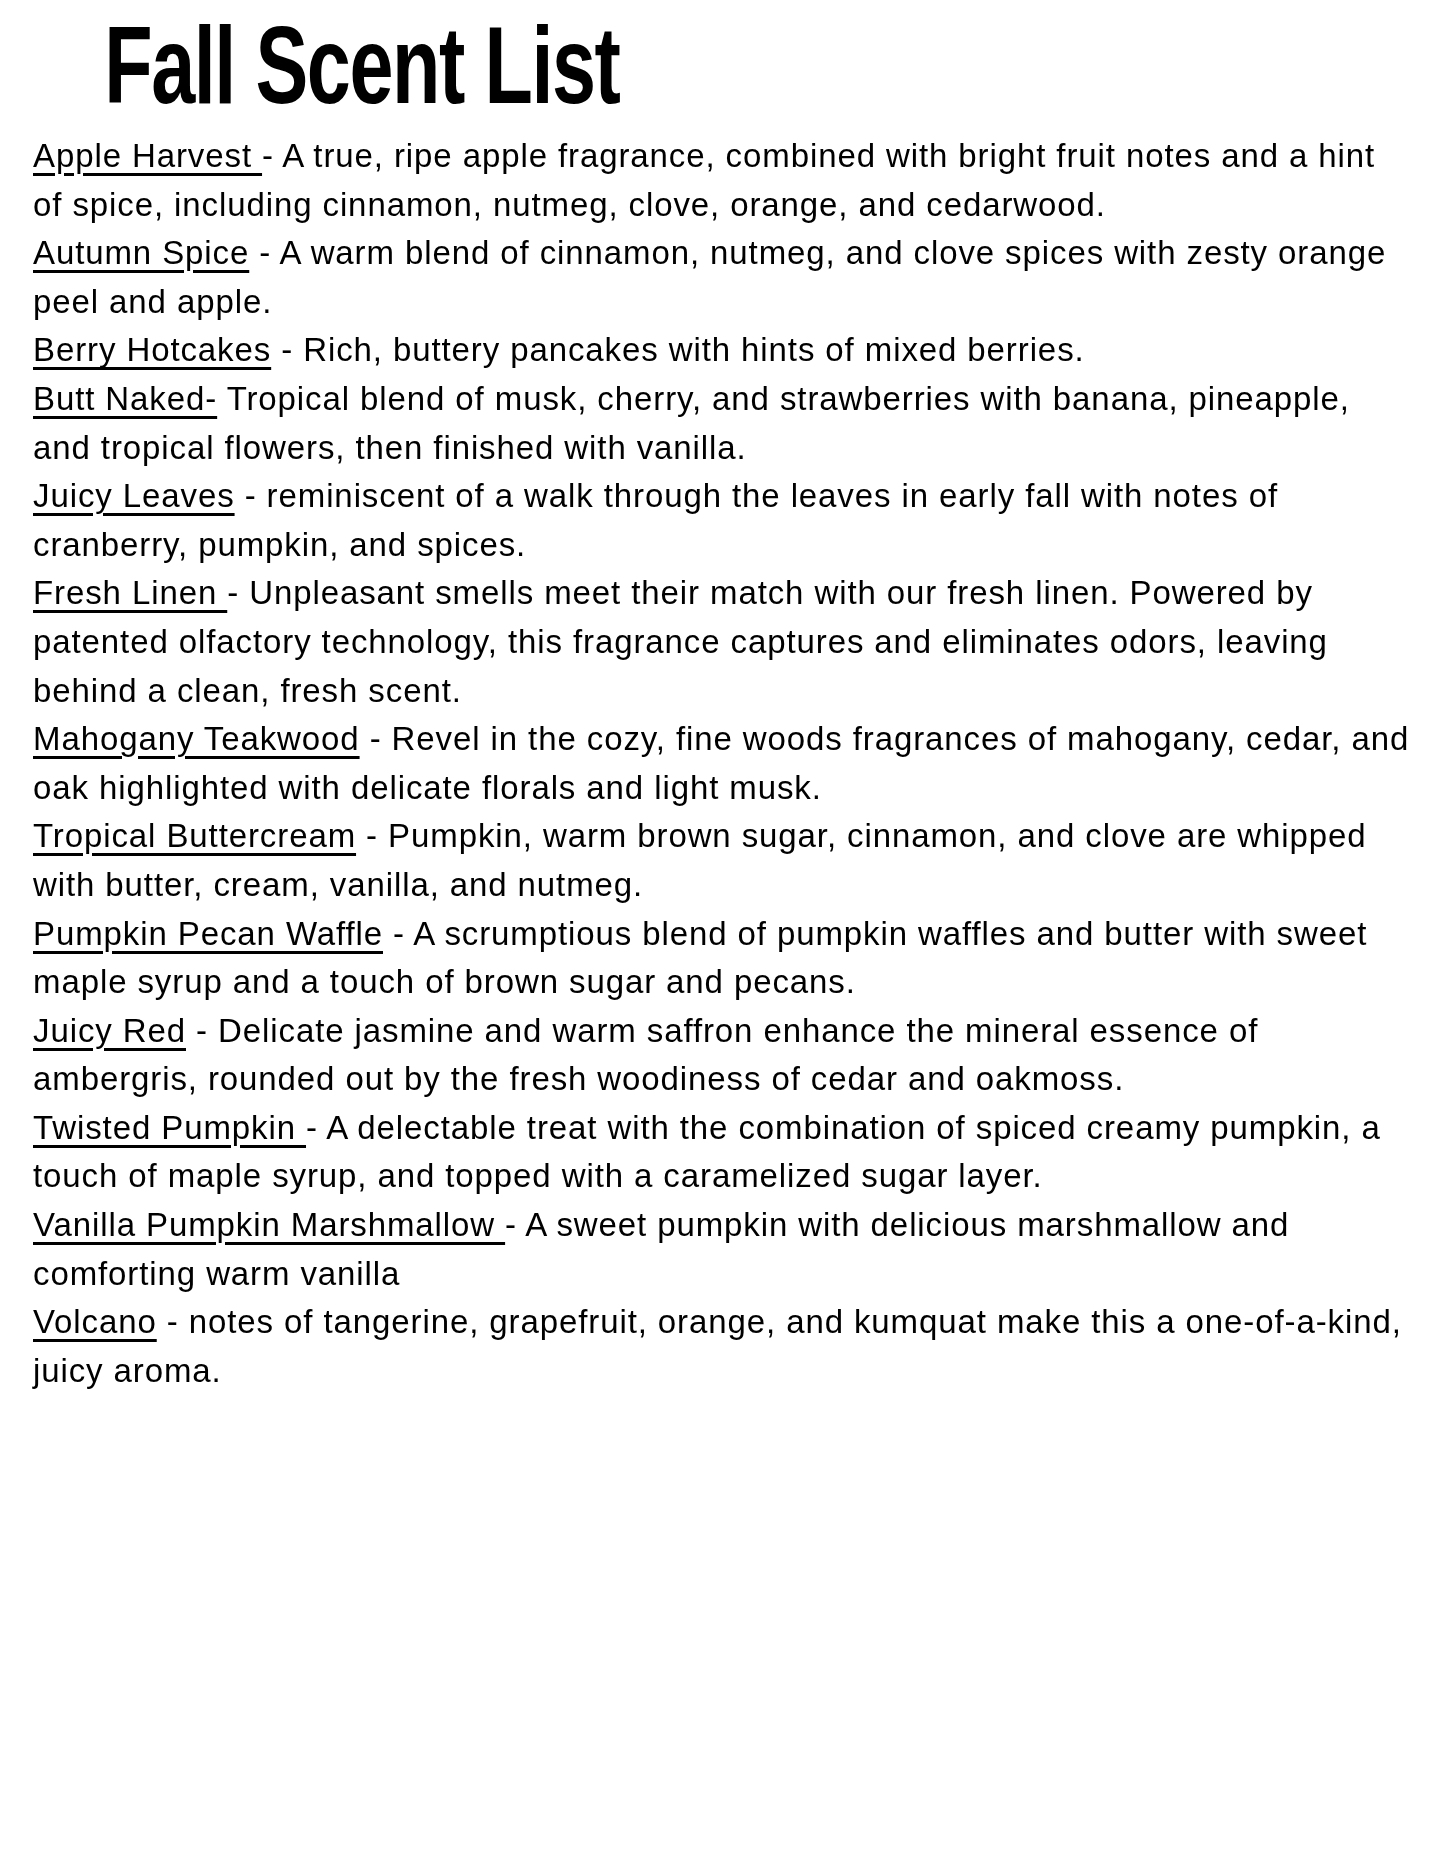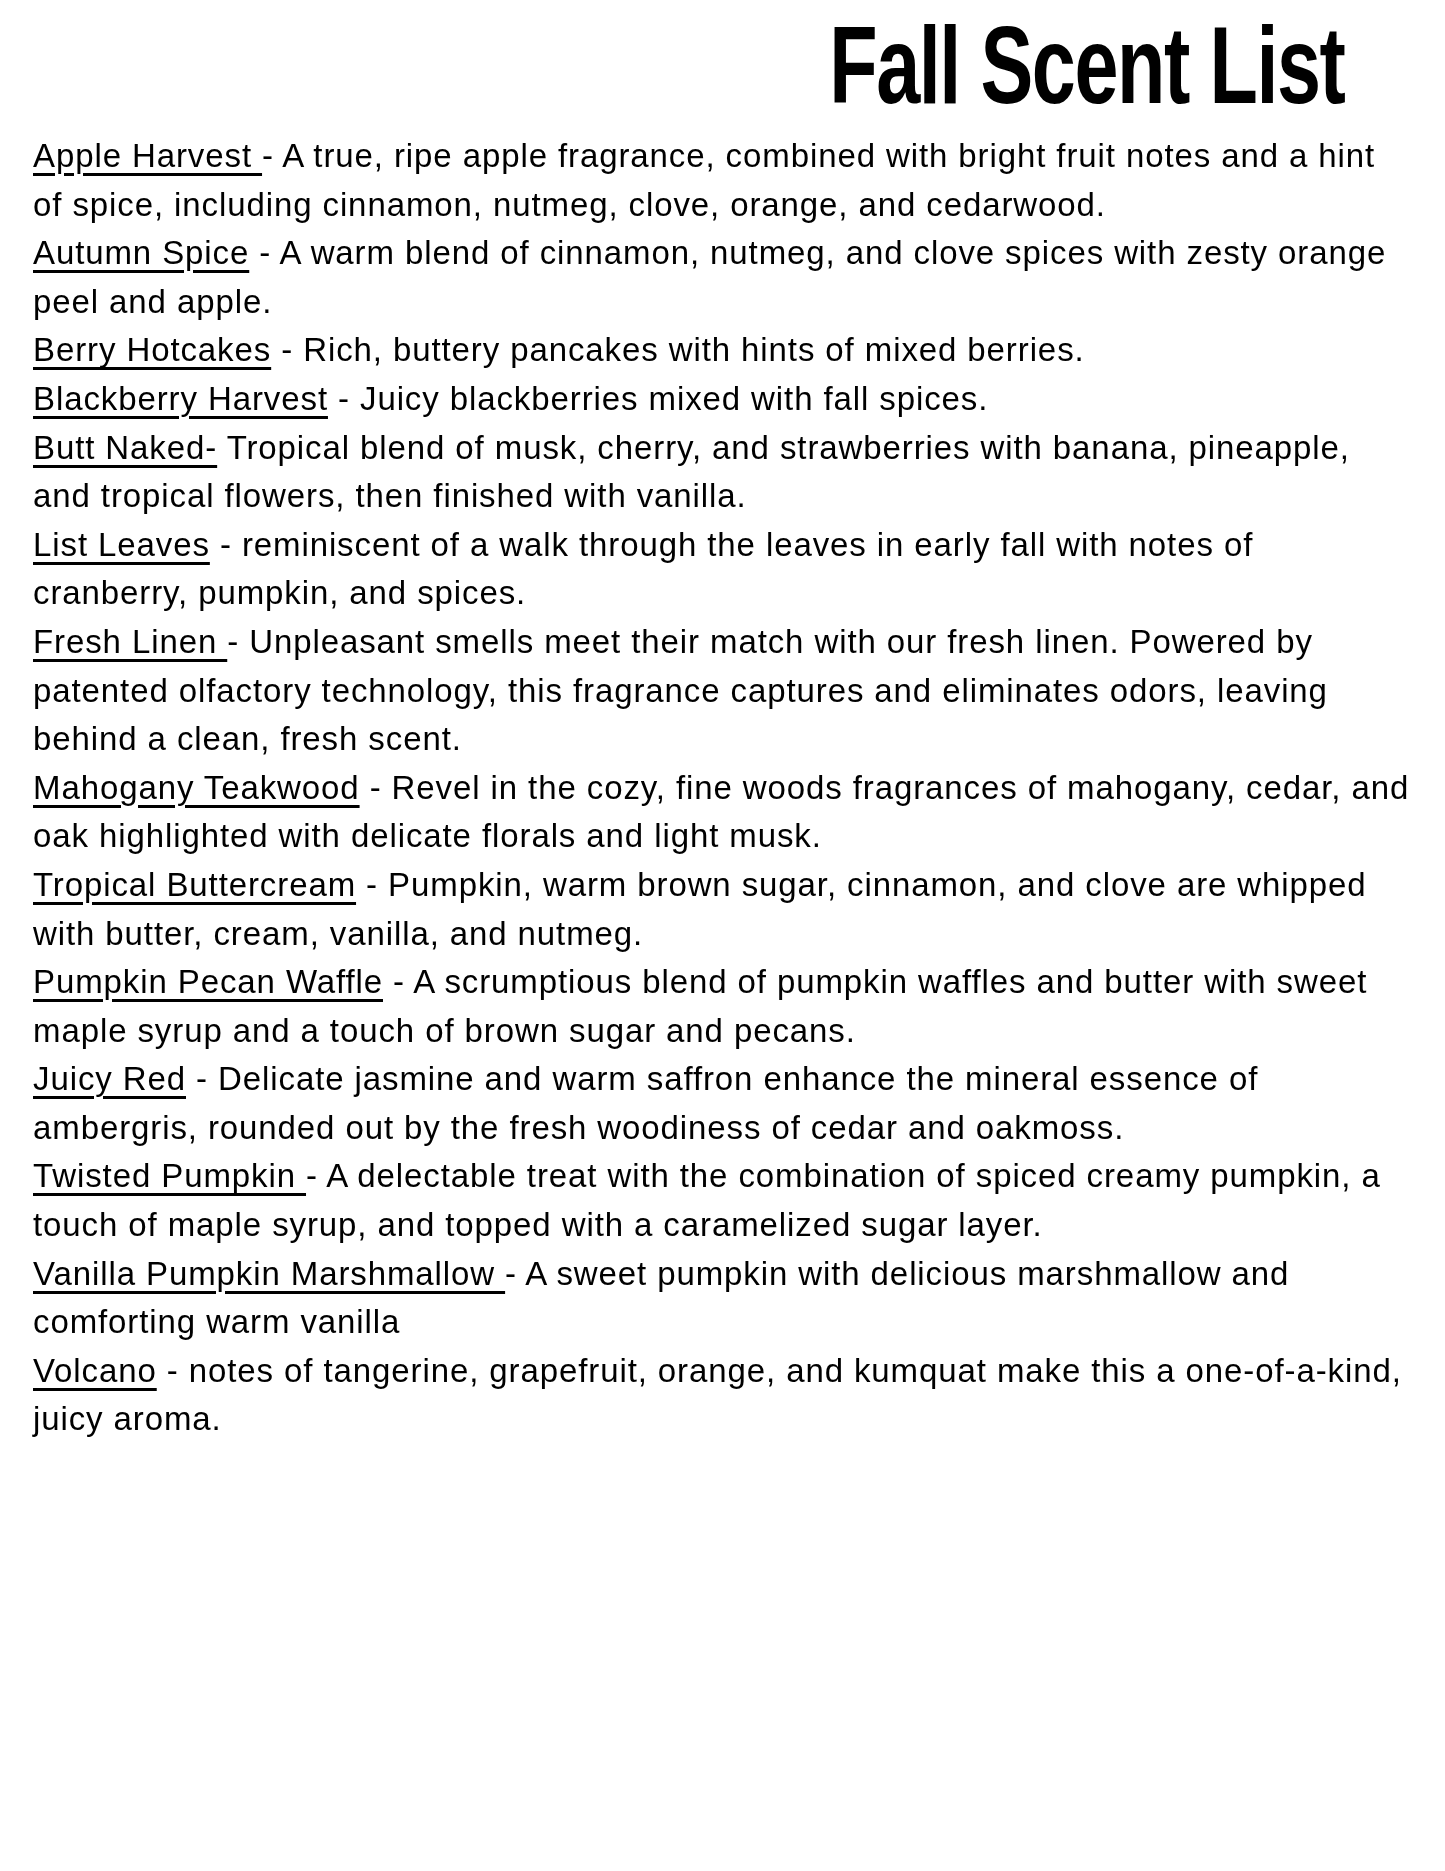--- a/index.html
+++ b/index.html
@@ -14,22 +14,22 @@
     font-family: "Liberation Sans", sans-serif;
     overflow: hidden;
   }
   .page {
     width: 1445px;
     height: 1871px;
     background: #ffffff;
     box-sizing: border-box;
   }
   h1.title {
-    margin: 14px 0 0 16px;
-    text-align: right;
+    margin: 14px 0 0 4px;
+    text-align: left;
     font-size: 110px;
     line-height: 102px;
     font-weight: bold;
     letter-spacing: -2px;
     white-space: nowrap;
   }
   h1.title .title-inner {
     display: inline-block;
     transform: scaleX(0.72);
     transform-origin: center;
@@ -59,25 +59,24 @@
   <h1 class="title"><span class="title-inner">Fall Scent List</span></h1>
   <section class="scent-list" id="scent-list">
   <p class="entry"><span class="scent-name">Apple Harvest </span><span class="scent-sep">- </span><span class="scent-desc">A true, ripe apple fragrance, combined with bright fruit notes and a hint of spice, including cinnamon, nutmeg, clove, orange, and cedarwood.</span></p>
 
   <p class="entry"><span class="scent-name">Autumn Spice</span><span class="scent-sep"> - </span><span class="scent-desc">A warm blend of cinnamon, nutmeg, and clove spices with zesty orange peel and apple.</span></p>
 
   <p class="entry"><span class="scent-name">Berry Hotcakes</span><span class="scent-sep"> - </span><span class="scent-desc">Rich, buttery pancakes with hints of mixed berries.</span></p>
 
 
 
-  <p class="entry"><span class="scent-name">Blackberry Harvest</span><span class="scent-sep"> - </span><span class="scent-desc">Juicy blackberries mixed with fall spices.</span></p>
 
   <p class="entry"><span class="scent-name">Butt Naked-</span><span class="scent-sep"> </span><span class="scent-desc">Tropical blend of musk, cherry, and strawberries with banana, pineapple, and tropical flowers, then finished with vanilla.</span></p>
 
-  <p class="entry"><span class="scent-name">List Leaves</span><span class="scent-sep"> - </span><span class="scent-desc">reminiscent of a walk through the leaves in early fall with notes of cranberry, pumpkin, and spices.</span></p>
+  <p class="entry"><span class="scent-name">Juicy Leaves</span><span class="scent-sep"> - </span><span class="scent-desc">reminiscent of a walk through the leaves in early fall with notes of cranberry, pumpkin, and spices.</span></p>
 
   <p class="entry"><span class="scent-name">Fresh Linen </span><span class="scent-sep">- </span><span class="scent-desc">Unpleasant smells meet their match with our fresh linen. Powered by patented olfactory technology, this fragrance captures and eliminates odors, leaving behind a clean, fresh scent.</span></p>
 
   <p class="entry"><span class="scent-name">Mahogany Teakwood</span><span class="scent-sep"> - </span><span class="scent-desc">Revel in the cozy, fine woods fragrances of mahogany, cedar, and oak highlighted with delicate florals and light musk.</span></p>
 
   <p class="entry"><span class="scent-name">Tropical Buttercream</span><span class="scent-sep"> - </span><span class="scent-desc">Pumpkin, warm brown sugar, cinnamon, and clove are whipped with butter, cream, vanilla, and nutmeg.</span></p>
 
   <p class="entry"><span class="scent-name">Pumpkin Pecan Waffle</span><span class="scent-sep"> - </span><span class="scent-desc">A scrumptious blend of pumpkin waffles and butter with sweet maple syrup and a touch of brown sugar and pecans.</span></p>
 
   <p class="entry"><span class="scent-name">Juicy Red</span><span class="scent-sep"> - </span><span class="scent-desc">Delicate jasmine and warm saffron enhance the mineral essence of ambergris, rounded out by the fresh woodiness of cedar and oakmoss.</span></p>

